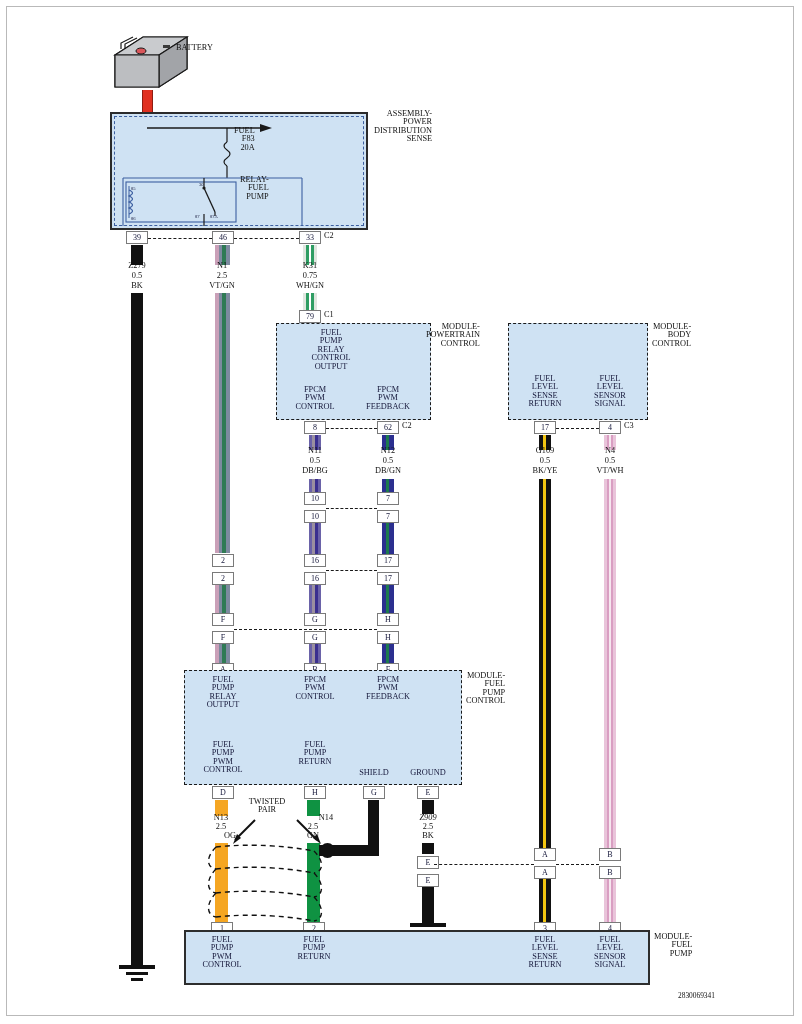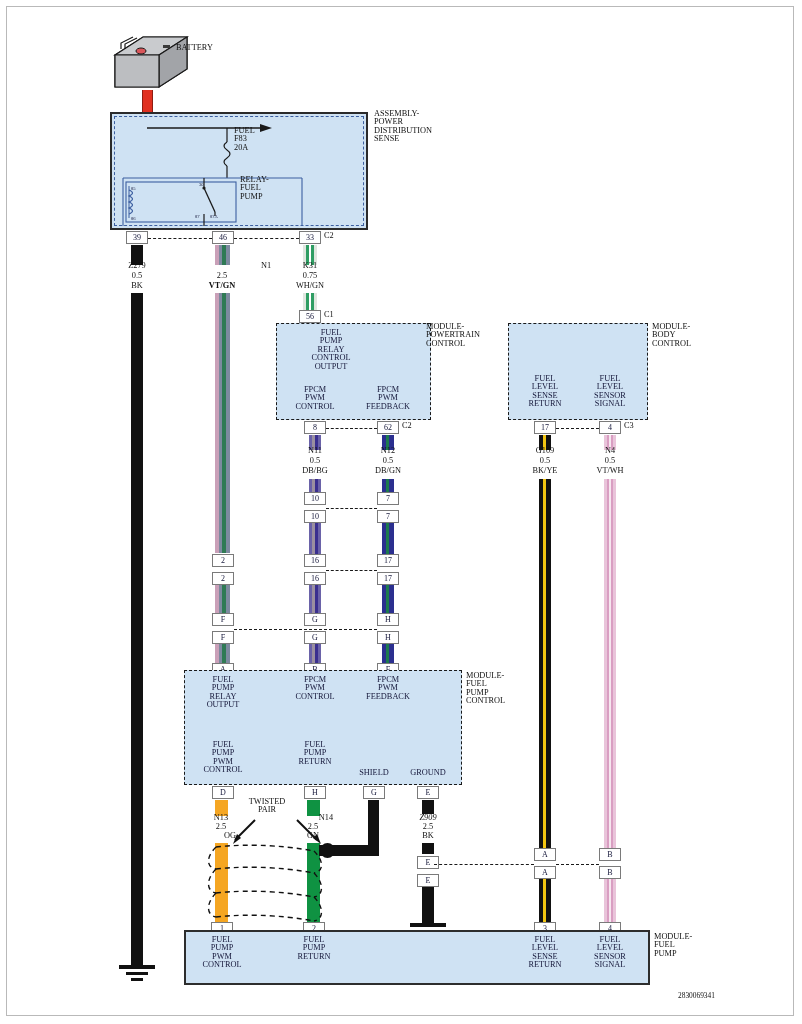--- a/index.html
+++ b/index.html
@@ -3,21 +3,21 @@
 <meta charset="utf-8">
 <style>
   html,body{margin:0;padding:0;background:#ffffff;}
   body{font-family:"Liberation Serif", serif;}
   #page{position:relative;width:802px;height:1024px;background:#ffffff;overflow:hidden;}
   #frame{position:absolute;left:6px;top:6px;width:788px;height:1010px;border:1px solid #b9b9b9;box-sizing:border-box;}
 
   .lbl{position:absolute;font-family:"Liberation Serif", serif;color:#15173a;white-space:pre;line-height:1.02;}
   .lbl.blk{color:#111111;}
   .t7{font-size:7.4px;}
-  .t8{font-size:8.3px;}
+  .t8{font-size:8.3px;text-align:right;}
   .ctr{text-align:center;transform:translateX(-50%);}
 
   
   .modbox{position:absolute;background:#cfe2f3;box-sizing:border-box;}
   .modbox.dashed{border:1.6px dashed #1a1a1a;}
   .modbox.solidthick{border:2px solid #2d2d2d;}
 
   
   .wire{position:absolute;}
   .blackwire{background:#111111;}
@@ -115,32 +115,32 @@
   <div class="lbl t8 blk ctr" style="left:137px;top:272px;">0.5</div>
   <div class="lbl t8 blk ctr" style="left:137px;top:282px;">BK</div>
   <div class="wire blackwire" style="left:131px;top:293px;width:12px;height:672px;"></div>
   <div class="gnd" style="left:119px;top:965px;width:36px;">
     <i style="width:36px;height:4px;"></i>
     <i style="width:22px;height:3px;margin-top:3px;"></i>
     <i style="width:12px;height:3px;margin-top:3px;"></i>
   </div>
 
   <div style="position:absolute;left:215px;top:245px;width:15px;height:20px;background:linear-gradient(90deg,#c9a0b8 0 26%,#7d8aa0 26% 48%,#2f7a55 48% 74%,#7d8aa0 74% 100%);"></div>
-  <div class="lbl t8 blk ctr" style="left:222px;top:262px;margin-left:44px;">N1</div>
+  <div class="lbl t8 blk ctr" style="left:222px;top:262px;">N1</div>
   <div class="lbl t8 blk ctr" style="left:222px;top:272px;">2.5</div>
-  <div class="lbl t8 blk ctr" style="left:222px;top:282px;font-weight:bold;">VT/GN</div>
+  <div class="lbl t8 blk ctr" style="left:222px;top:282px;">VT/GN</div>
   <div style="position:absolute;left:215px;top:293px;width:15px;height:260px;background:linear-gradient(90deg,#c9a0b8 0 26%,#7d8aa0 26% 48%,#2f7a55 48% 74%,#7d8aa0 74% 100%);"></div>
 
   <div style="position:absolute;left:303px;top:245px;width:14px;height:20px;background:linear-gradient(90deg,#dfe6df 0 22%,#2f9d63 22% 40%,#ffffff 40% 60%,#2f9d63 60% 78%,#dfe6df 78% 100%);"></div>
   <div class="lbl t8 blk ctr" style="left:310px;top:262px;">K31</div>
   <div class="lbl t8 blk ctr" style="left:310px;top:272px;">0.75</div>
   <div class="lbl t8 blk ctr" style="left:310px;top:282px;">WH/GN</div>
   <div style="position:absolute;left:303px;top:293px;width:14px;height:20px;background:linear-gradient(90deg,#dfe6df 0 22%,#2f9d63 22% 40%,#ffffff 40% 60%,#2f9d63 60% 78%,#dfe6df 78% 100%);"></div>
 
-  <div class="pin" style="left:299px;top:310px;width:22px;">56</div>
+  <div class="pin" style="left:299px;top:310px;width:22px;">79</div>
   <div class="lbl t8 blk" style="left:324px;top:311px;">C1</div>
 
   <div class="modbox dashed" style="left:276px;top:323px;width:155px;height:97px;"></div>
   <div class="lbl t8 blk" style="left:426px;top:323px;">MODULE-
 POWERTRAIN
 CONTROL</div>
   <div class="lbl t8 ctr" style="left:331px;top:329px;text-align:center;">FUEL
 PUMP
 RELAY
 CONTROL

